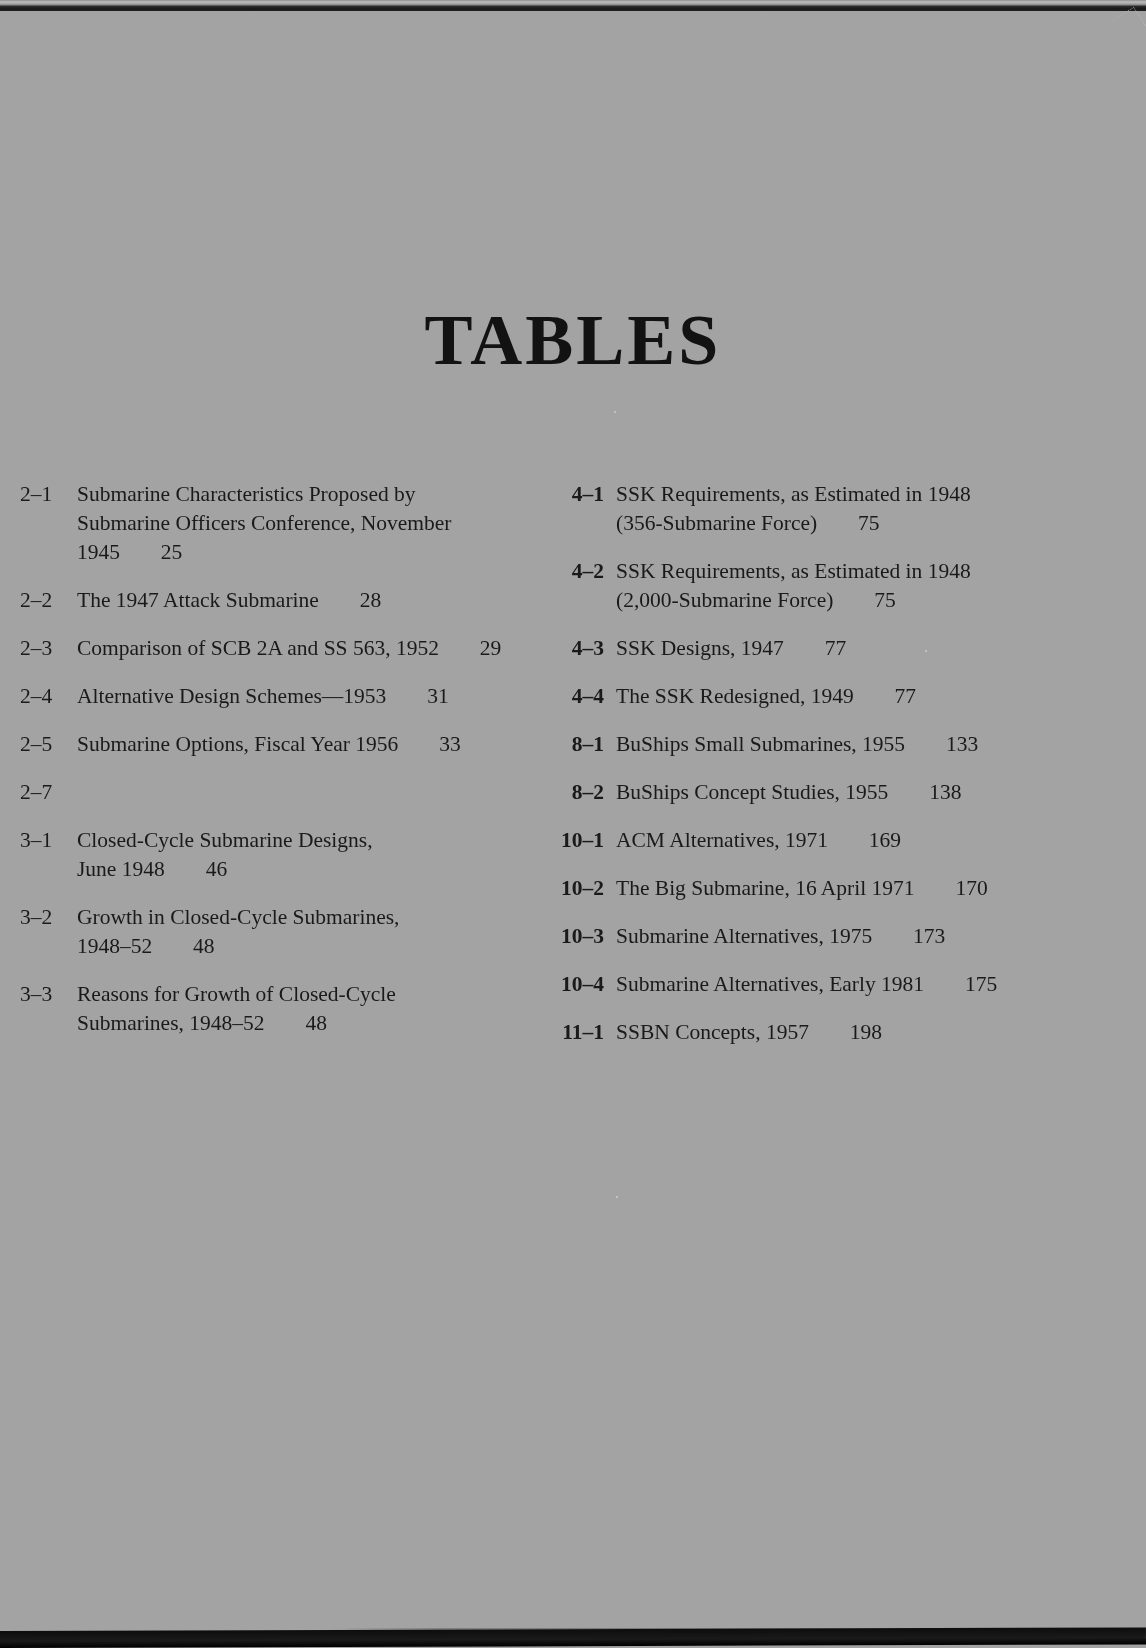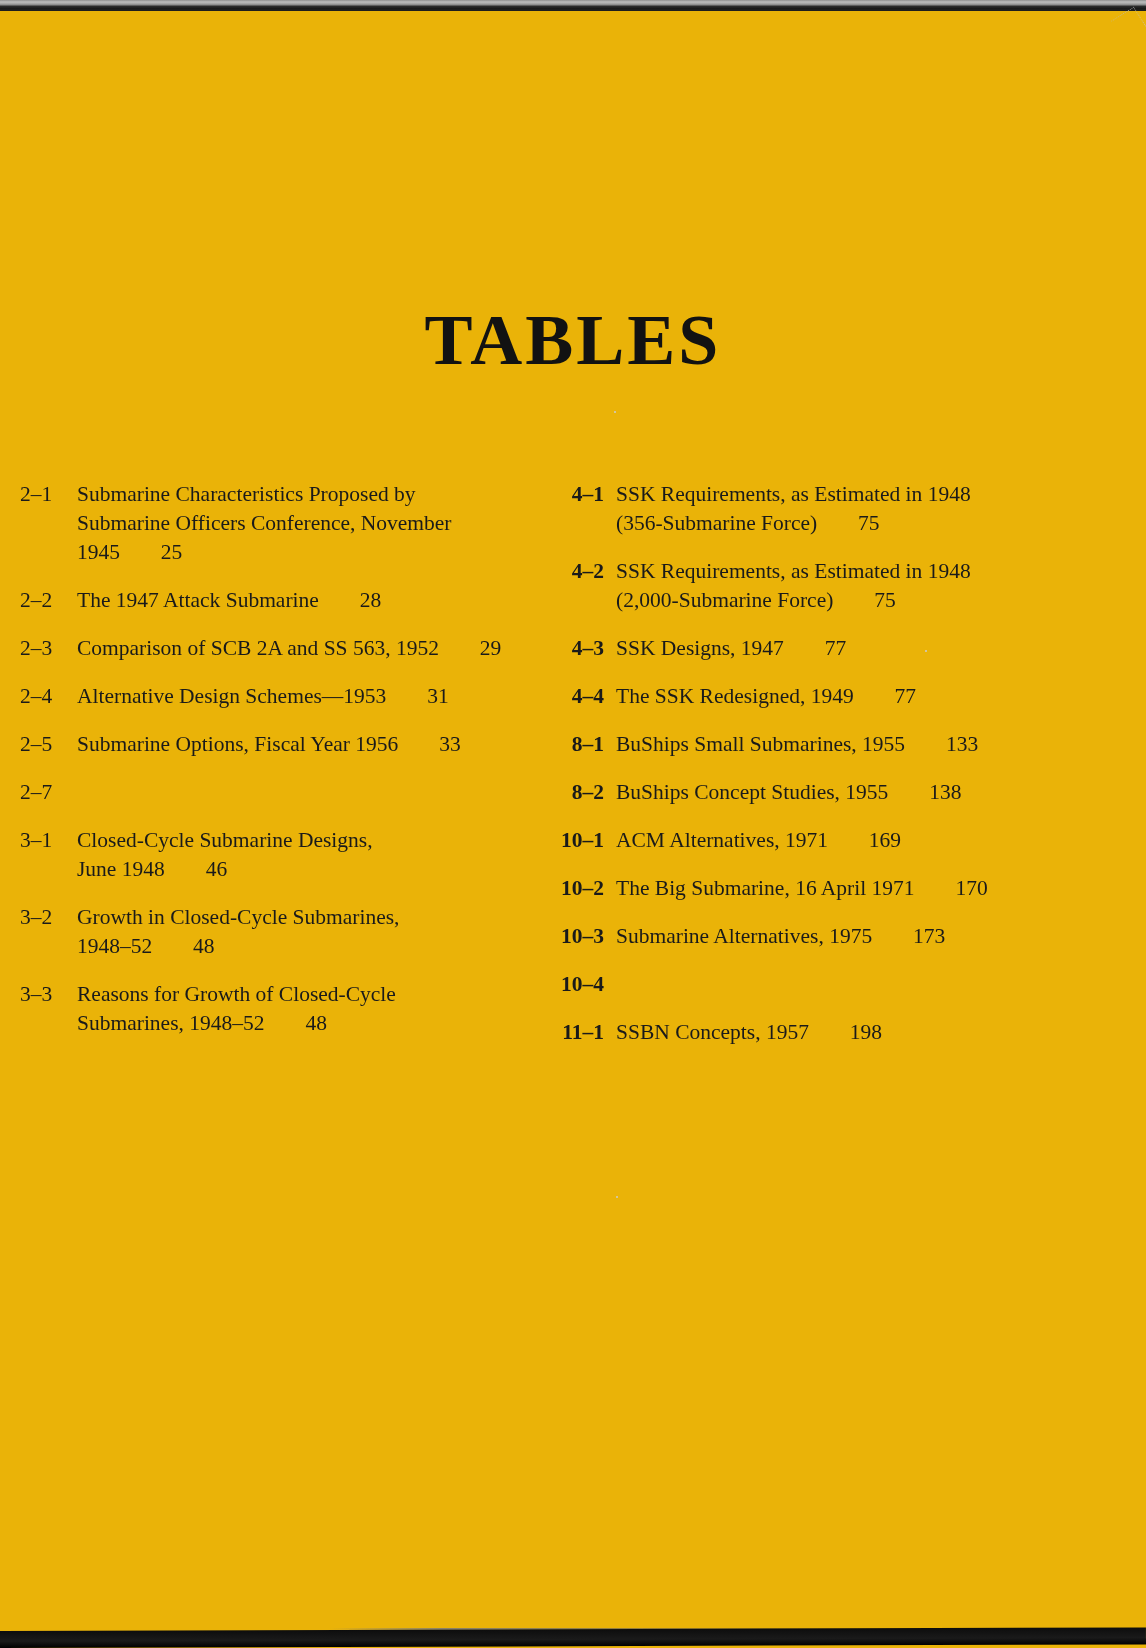--- a/index.html
+++ b/index.html
@@ -4,21 +4,21 @@
 <style>
   html, body {
     margin: 0;
     padding: 0;
     background: #ffffff;
   }
   .page {
     position: relative;
     width: 1146px;
     height: 1648px;
-    background: #eab308;
+    background: #a3a3a3;
     overflow: hidden;
     font-family: "Liberation Serif", "DejaVu Serif", serif;
     color: #1a1a1a;
   }
 
   
   .scan-edge-top {
     position: absolute;
     top: 0px;
     left: 0px;
@@ -221,20 +221,21 @@
         <div class="entry">
           <span class="entry-num">10–2</span>
           <span class="entry-body"><span class="entry-title">The Big Submarine, 16 April 1971</span><span class="entry-page">170</span></span>
         </div>
         <div class="entry">
           <span class="entry-num">10–3</span>
           <span class="entry-body"><span class="entry-title">Submarine Alternatives, 1975</span><span class="entry-page">173</span></span>
         </div>
         <div class="entry">
           <span class="entry-num">10–4</span>
+          <span class="entry-body"><span class="entry-title">Submarine Alternatives, Early 1981</span><span class="entry-page">175</span></span>
         </div>
         <div class="entry">
           <span class="entry-num">11–1</span>
           <span class="entry-body"><span class="entry-title">SSBN Concepts, 1957</span><span class="entry-page">198</span></span>
         </div>
       </div>
 
   </div>
 
   <div class="scan-edge-bottom-soft"></div>

